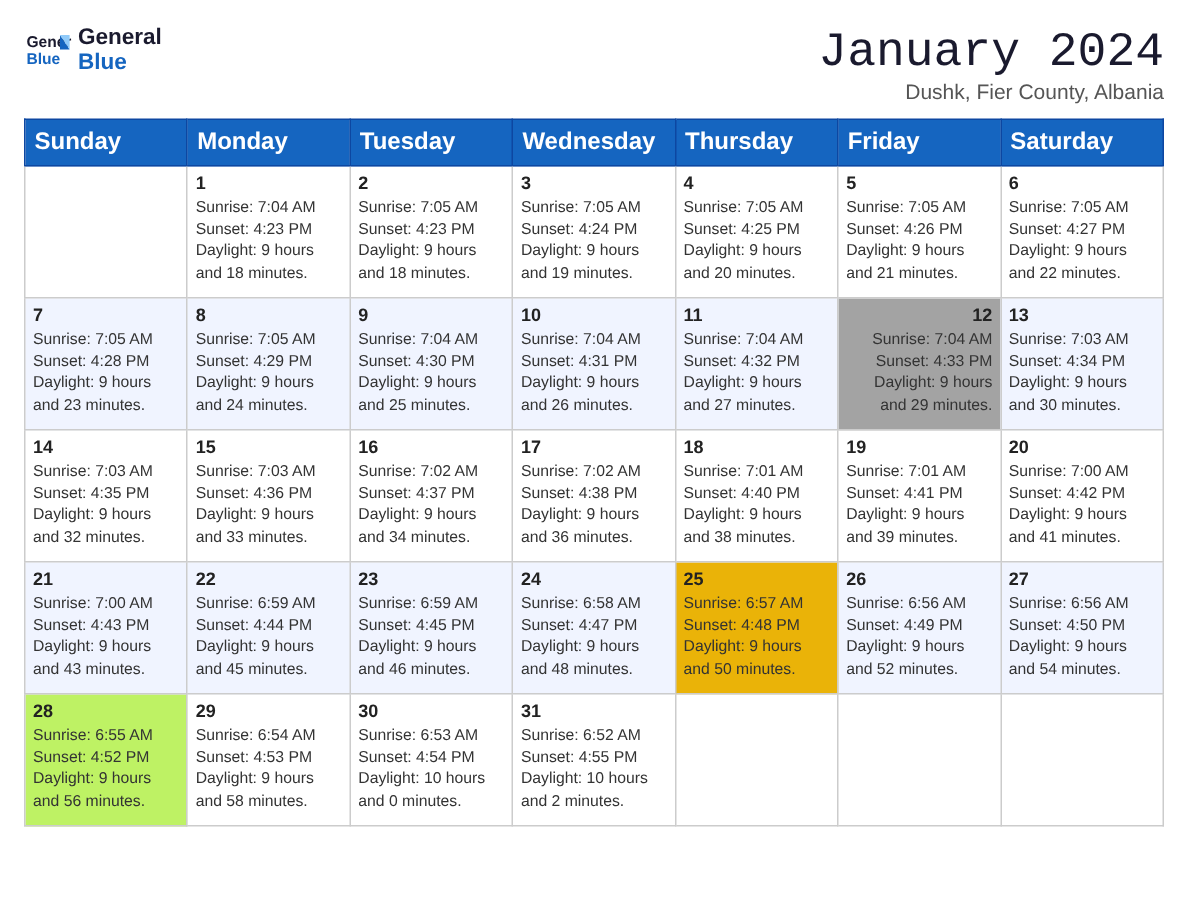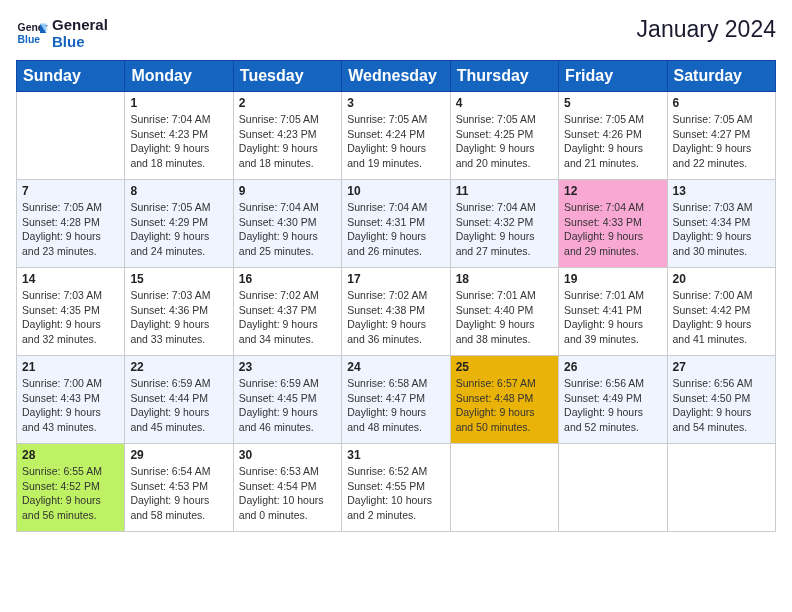--- a/index.html
+++ b/index.html
@@ -22,23 +22,24 @@
       gap: 4px;
     }
     .logo-icon {
       width: 32px;
       height: 32px;
     }
     .title-block {
       text-align: right;
     }
     .month-title {
-      font-size: 23px;
+      font-size: 32px;
       color: #1a1a2e;
       font-weight: normal;
+      font-family: Liberation Mono, monospace;
     }
     .subtitle {
       font-size: 14px;
       color: #555;
     }
     .calendar {
       width: 100%;
       border-collapse: collapse;
       font-size: 11px;
     }
@@ -88,20 +89,21 @@
       <polygon points="30,8 38,20 30,20" fill="#1565c0"></polygon>
       <polygon points="30,8 38,8 38,20" fill="#90caf9"></polygon>
     </svg>
     <div style="display:flex;flex-direction:column;">
       <span style="font-size:15px;font-weight:bold;color:#1a1a2e;">General</span>
       <span style="font-size:15px;font-weight:bold;color:#1565c0;">Blue</span>
     </div>
   </div>
   <div class="title-block">
     <div class="month-title">January 2024</div>
+    <div class="subtitle">Dushk, Fier County, Albania</div>
   </div>
 </div>
 
 <table class="calendar">
   <thead>
     <tr id="header-row">
         <th>Sunday</th>
         <th>Monday</th>
         <th>Tuesday</th>
         <th>Wednesday</th>
@@ -185,21 +187,21 @@
 Daylight: 9 hours
 and 26 minutes.</div>
         </td>
         <td style="background: rgb(240, 244, 255);">
           <div class="day-num">11</div>
           <div class="day-info" style="white-space: pre-line;">Sunrise: 7:04 AM
 Sunset: 4:32 PM
 Daylight: 9 hours
 and 27 minutes.</div>
         </td>
-        <td style="background: #f9a8d4;">
+        <td style="background: #a3a3a3; text-align: right;">
           <div class="day-num">12</div>
           <div class="day-info" style="white-space: pre-line;">Sunrise: 7:04 AM
 Sunset: 4:33 PM
 Daylight: 9 hours
 and 29 minutes.</div>
         </td>
         <td style="background: rgb(240, 244, 255);">
           <div class="day-num">13</div>
           <div class="day-info" style="white-space: pre-line;">Sunrise: 7:03 AM
 Sunset: 4:34 PM

